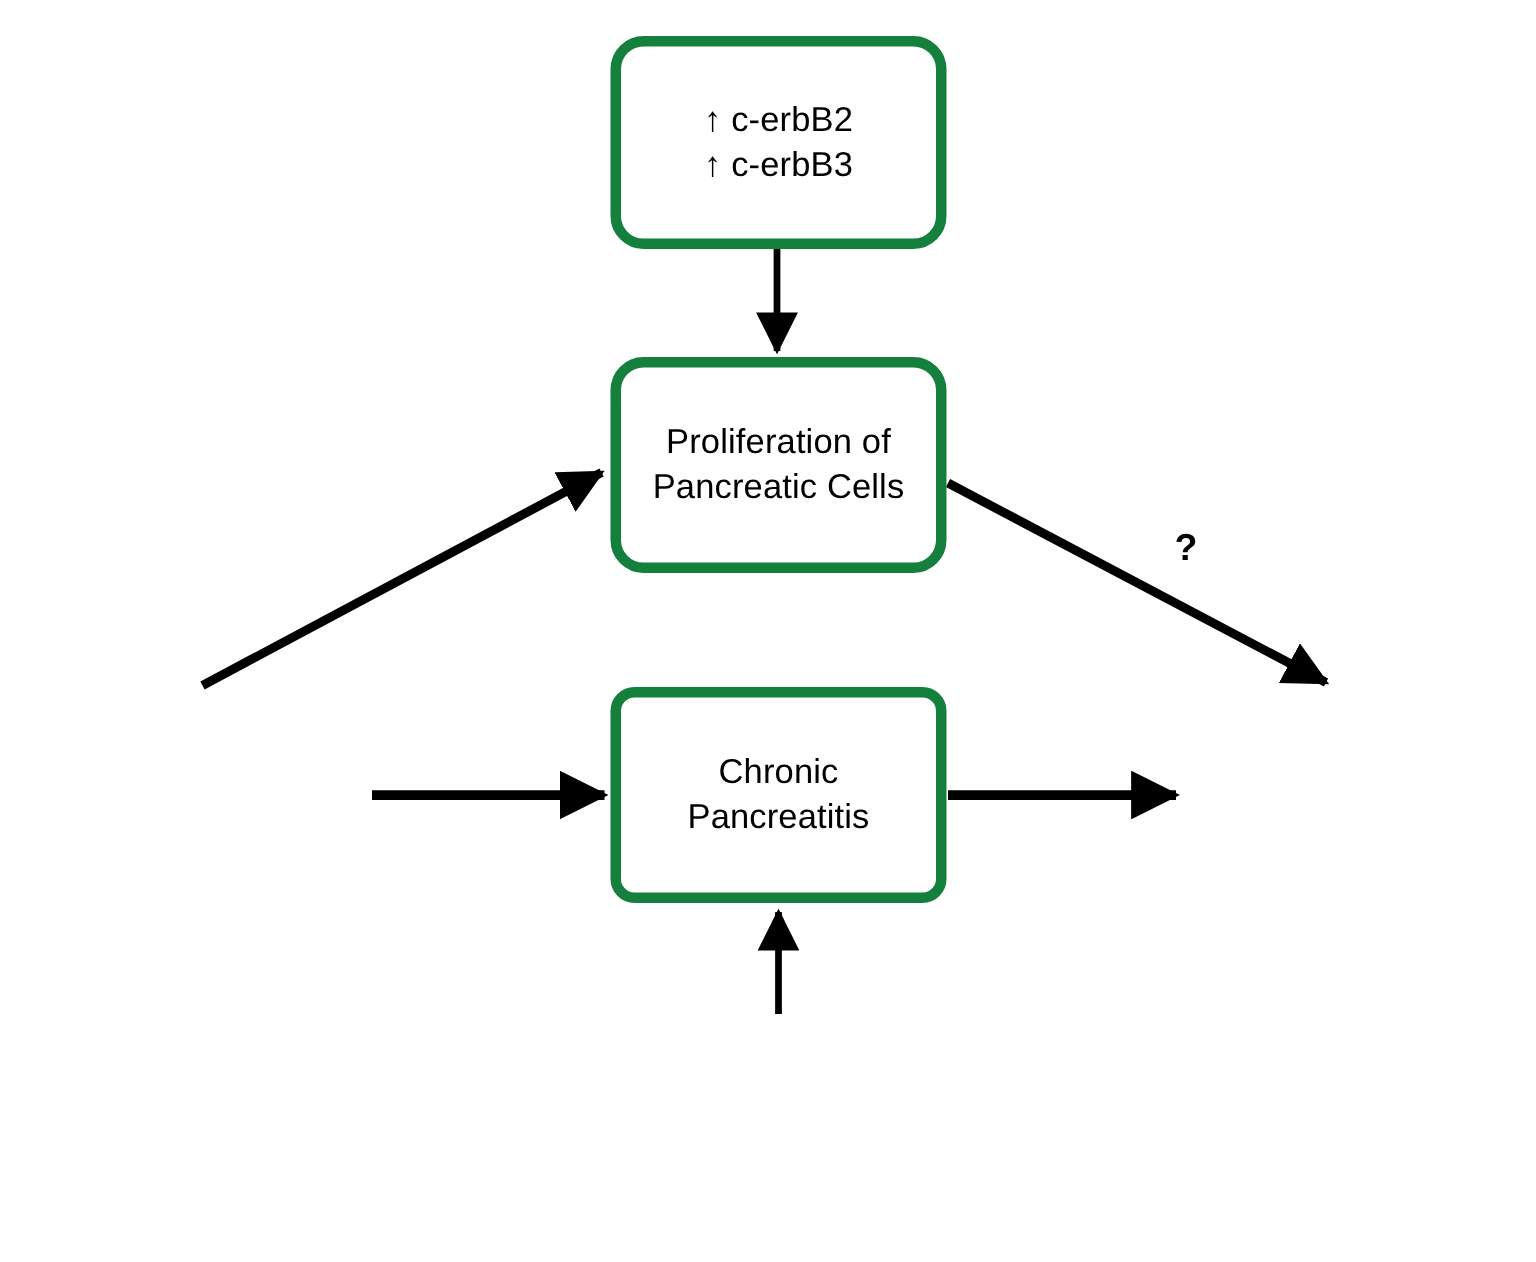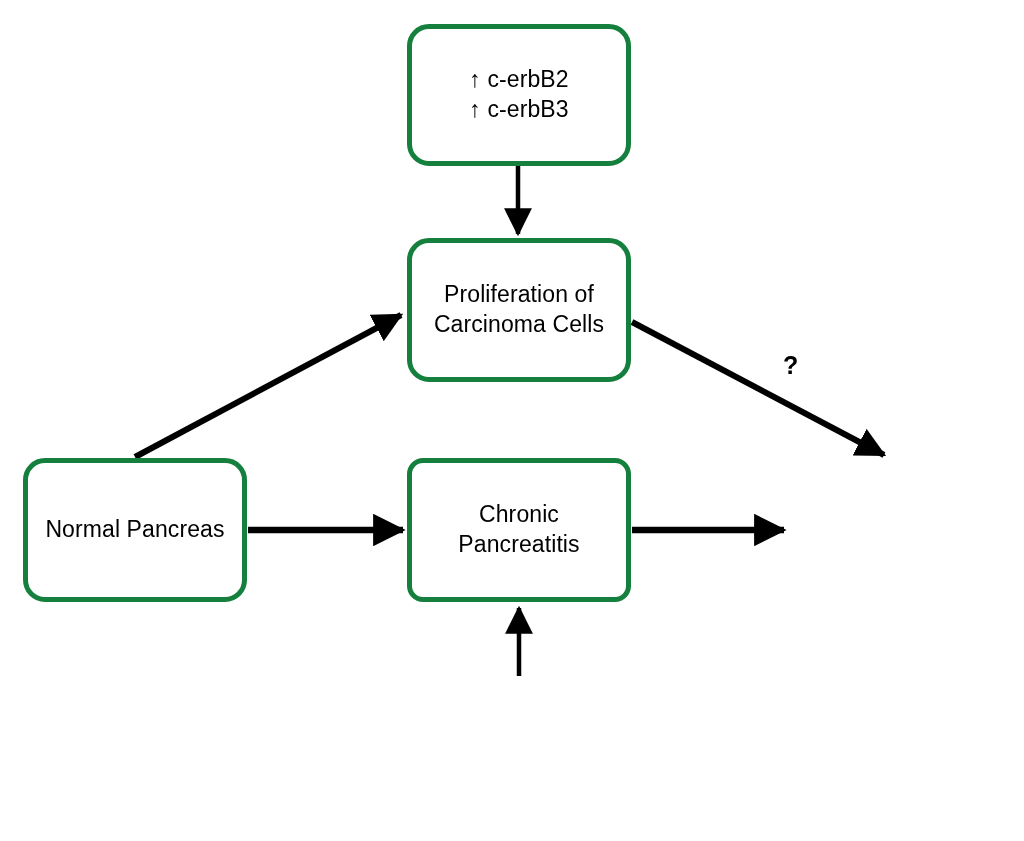--- a/index.html
+++ b/index.html
@@ -15,21 +15,21 @@
     position: relative;
     width: 1024px;
     height: 841px;
     background: #ffffff;
     overflow: hidden;
   }
   .node {
     position: absolute;
     box-sizing: border-box;
     background: #ffffff;
-    border: 5px solid #15803d;
+    border: 7px solid #15803d;
     border-radius: 22px;
     display: flex;
     align-items: center;
     justify-content: center;
     text-align: center;
     z-index: 2;
   }
   .node-label {
     font-size: 23px;
     line-height: 1.30;
@@ -82,26 +82,23 @@
     <line x1="519" y1="676" x2="519" y2="608" stroke="#000000" stroke-width="4.5" marker-end="url(#arrow-thin)"></line>
   </svg>
 
   <div class="node" style="left:407px; top:24px; width:224px; height:142px;">
     <span class="node-label">↑ c-erbB2
 ↑ c-erbB3</span>
   </div>
 
   <div class="node" style="left:407px; top:238px; width:224px; height:144px;">
     <span class="node-label">Proliferation of
-Carcinoma Cells</span>
+Pancreatic Cells</span>
   </div>
 
-  <div class="node" style="left:23px; top:458px; width:224px; height:144px;">
-    <span class="node-label">Normal Pancreas</span>
-  </div>
 
   <div class="node" style="left:407px; top:458px; width:224px; height:144px;border-radius:16px;">
     <span class="node-label">Chronic
 Pancreatitis</span>
   </div>
 
 
 
   <span class="qmark" style="left:783px; top:351px;">?</span>
 

